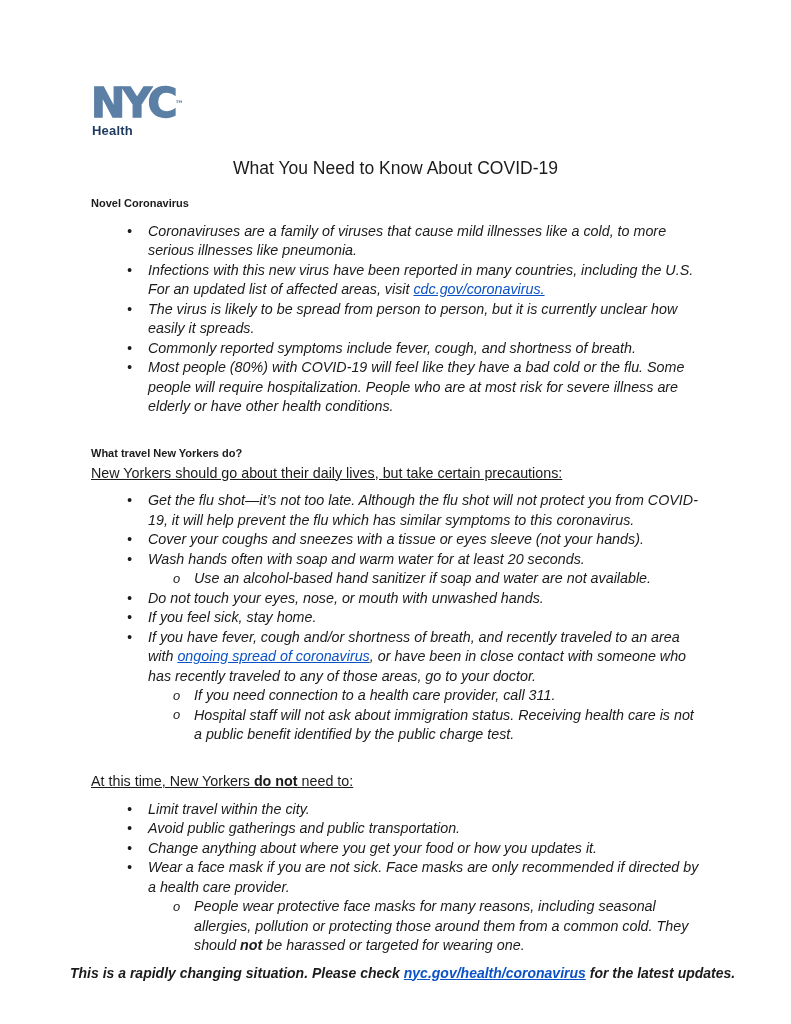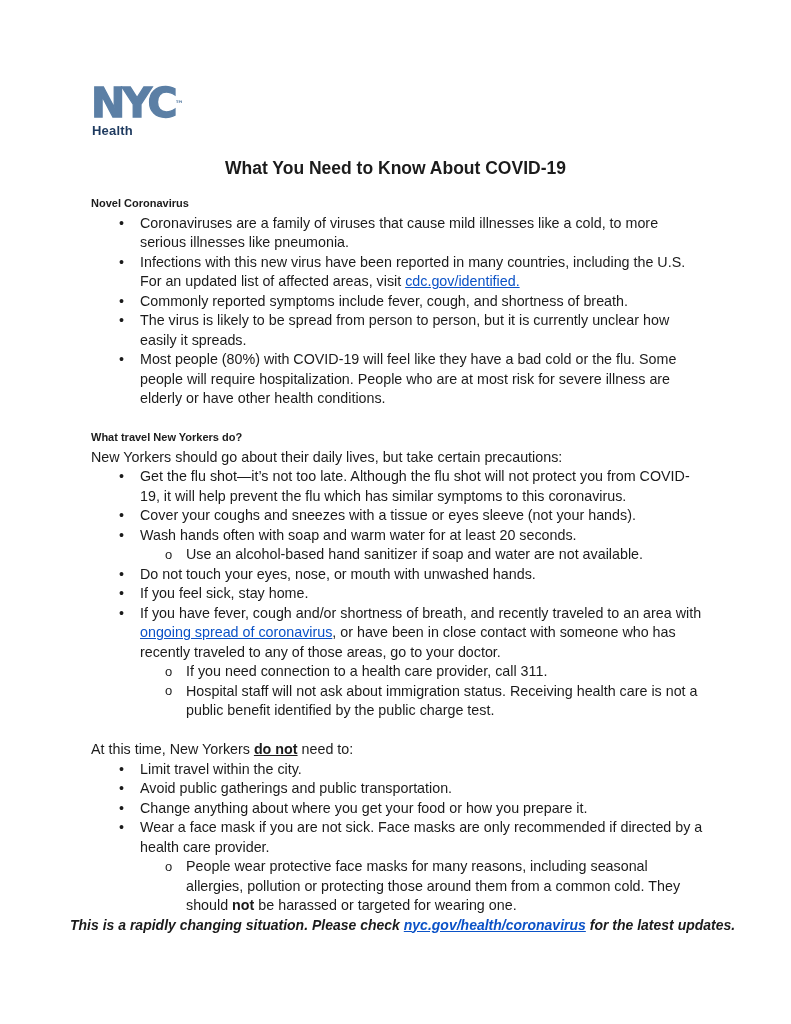--- a/index.html
+++ b/index.html
@@ -43,39 +43,40 @@
   }
   .logo-health {
     font-weight: bold;
     font-size: 13px;
     letter-spacing: 0.2px;
     color: var(--logo-health);
     margin: 2px 0 0 1px;
   }
   .title {
     text-align: center;
-    font-weight: bold;
+    font-weight: normal;
     font-size: 17.5px;
     margin-top: 21px;
   }
   .content {
     margin: 15px 84px 0 91px;
     font-size: 14.3px;
     line-height: 19.5px;
   }
   .heading {
     font-size: 11px;
     font-weight: bold;
     margin: 0;
   }
-  .para { margin: 0; }
+  .para { margin: 0; text-decoration: underline; }
   ul.bullets {
     list-style: none;
-    margin: 0;
+    margin: 8px;
     padding: 0;
+    font-style: italic;
   }
   ul.bullets li { position: relative; }
   ul.bullets li.l1 { padding-left: 49px; }
   ul.bullets li.l1::before {
     content: "\2022";
     position: absolute;
     left: 28px;
     top: 0;
   }
   ul.bullets li.l2 { padding-left: 95px; }
@@ -117,23 +118,23 @@
     <div class="logo-health">Health</div>
   </div>
 
   <div class="title">What You Need to Know About COVID-19</div>
 
   <div class="content">
 
     <h2 class="heading">Novel Coronavirus</h2>
     <ul class="bullets">
       <li class="l1"><span>Coronaviruses are a family of viruses that cause mild illnesses like a cold, to more serious illnesses like pneumonia.</span></li>
-      <li class="l1"><span>Infections with this new virus have been reported in many countries, including the U.S. For an updated list of affected areas, visit </span><a class="doc-link">cdc.gov/identified.</a></li>
+      <li class="l1"><span>Infections with this new virus have been reported in many countries, including the U.S. For an updated list of affected areas, visit </span><a class="doc-link">cdc.gov/coronavirus.</a></li>
+      <li class="l1"><span>The virus is likely to be spread from person to person, but it is currently unclear how easily it spreads.</span></li>
       <li class="l1"><span>Commonly reported symptoms include fever, cough, and shortness of breath.</span></li>
-      <li class="l1"><span>The virus is likely to be spread from person to person, but it is currently unclear how easily it spreads.</span></li>
       <li class="l1"><span>Most people (80%) with COVID-19 will feel like they have a bad cold or the flu. Some people will require hospitalization. People who are at most risk for severe illness are elderly or have other health conditions.</span></li>
     </ul>
 
     <div class="gap"></div>
 
     <h2 class="heading">What travel New Yorkers do?</h2>
     <p class="para">New Yorkers should go about their daily lives, but take certain precautions:</p>
     <ul class="bullets">
       <li class="l1"><span>Get the flu shot—it’s not too late. Although the flu shot will not protect you from COVID-19, it will help prevent the flu which has similar symptoms to this coronavirus.</span></li>
       <li class="l1"><span>Cover your coughs and sneezes with a tissue or eyes sleeve (not your hands).</span></li>
@@ -145,21 +146,21 @@
       <li class="l2"><span>If you need connection to a health care provider, call 311.</span></li>
       <li class="l2"><span>Hospital staff will not ask about immigration status. Receiving health care is not a public benefit identified by the public charge test.</span></li>
     </ul>
 
     <div class="gap"></div>
 
     <p class="para"><span>At this time, New Yorkers </span><span class="bold-underline">do not</span><span> need to:</span></p>
     <ul class="bullets">
       <li class="l1"><span>Limit travel within the city.</span></li>
       <li class="l1"><span>Avoid public gatherings and public transportation.</span></li>
-      <li class="l1"><span>Change anything about where you get your food or how you prepare it.</span></li>
+      <li class="l1"><span>Change anything about where you get your food or how you updates it.</span></li>
       <li class="l1"><span>Wear a face mask if you are not sick. Face masks are only recommended if directed by a health care provider.</span></li>
       <li class="l2"><span>People wear protective face masks for many reasons, including seasonal allergies, pollution or protecting those around them from a common cold. They should </span><span class="bold">not</span><span> be harassed or targeted for wearing one.</span></li>
     </ul>
 
   </div>
 
   <div class="footer"><span>This is a rapidly changing situation. Please check </span><a class="doc-link">nyc.gov/health/coronavirus</a><span> for the latest updates.</span></div>
 
 </div>
 

